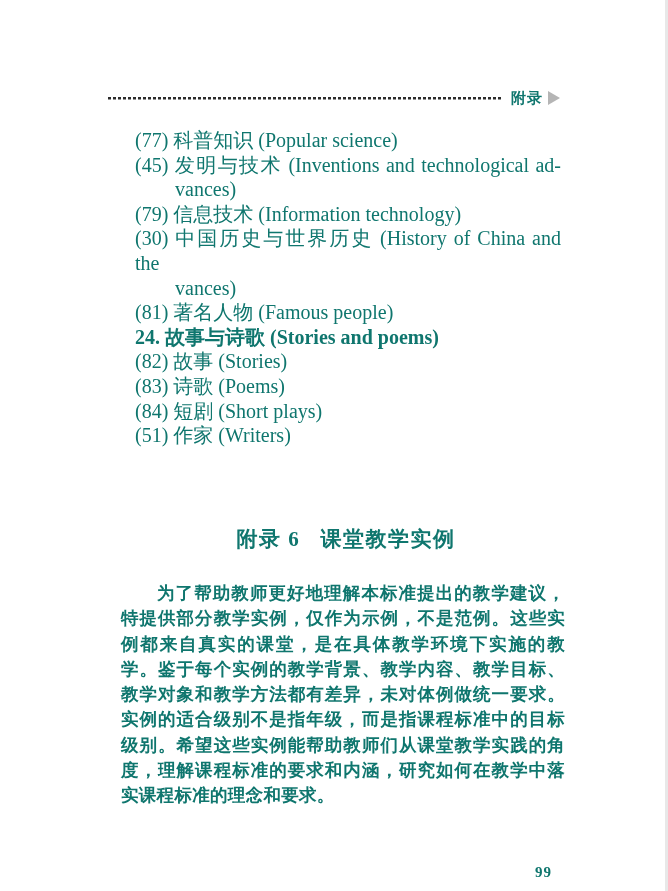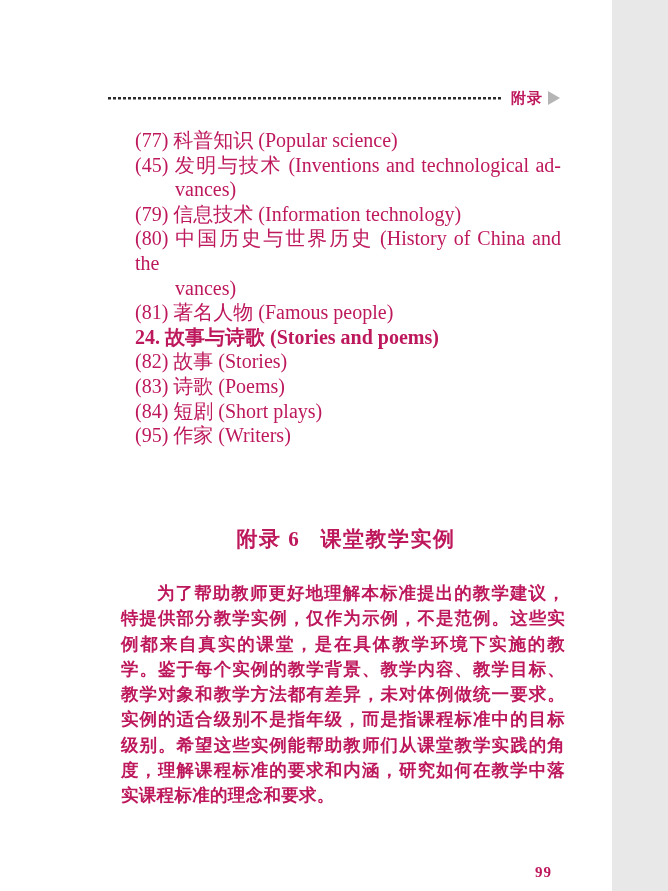--- a/index.html
+++ b/index.html
@@ -2,25 +2,25 @@
 <html><head>
 <meta charset="utf-8">
 <style>
   html, body {
     margin: 0;
     padding: 0;
     background: #e8e8e8;
   }
   .page {
     position: relative;
-    width: 612px;
+    width: 665px;
     height: 891px;
     background: #ffffff;
     font-family: "Liberation Serif", "DejaVu Serif", serif;
-    color: #be185d;
+    color: #0f766e;
     overflow: hidden;
   }
   
   .running-header {
     position: absolute;
     top: 89px;
     left: 108px;
     width: 452px;
     height: 18px;
     display: flex;
@@ -118,28 +118,28 @@
     <div class="dotted-rule"></div>
     <span class="header-label">附录</span>
     <span class="triangle-icon"></span>
   </div>
 
   <div class="topic-list" id="topic-list">
       <div class="topic-line">(77) 科普知识 (Popular science)</div>
       <div class="topic-line justify">(45) 发明与技术 (Inventions and technological ad-</div>
       <div class="topic-line cont">vances)</div>
       <div class="topic-line">(79) 信息技术 (Information technology)</div>
-      <div class="topic-line justify">(80) 中国历史与世界历史 (History of China and the</div>
+      <div class="topic-line justify">(30) 中国历史与世界历史 (History of China and the</div>
       <div class="topic-line cont">vances)</div>
       <div class="topic-line">(81) 著名人物 (Famous people)</div>
       <div class="topic-line bold">24. 故事与诗歌 (Stories and poems)</div>
       <div class="topic-line">(82) 故事 (Stories)</div>
       <div class="topic-line">(83) 诗歌 (Poems)</div>
       <div class="topic-line">(84) 短剧 (Short plays)</div>
-      <div class="topic-line">(95) 作家 (Writers)</div>
+      <div class="topic-line">(51) 作家 (Writers)</div>
     </div>
 
   <h1 class="appendix-title">附录 6   课堂教学实例</h1>
 
   <p class="appendix-body">为了帮助教师更好地理解本标准提出的教学建议，特提供部分教学实例，仅作为示例，不是范例。这些实例都来自真实的课堂，是在具体教学环境下实施的教学。鉴于每个实例的教学背景、教学内容、教学目标、教学对象和教学方法都有差异，未对体例做统一要求。实例的适合级别不是指年级，而是指课程标准中的目标级别。希望这些实例能帮助教师们从课堂教学实践的角度，理解课程标准的要求和内涵，研究如何在教学中落实课程标准的理念和要求。</p>
 
   <div class="page-number">99</div>
 
 </div>
 

